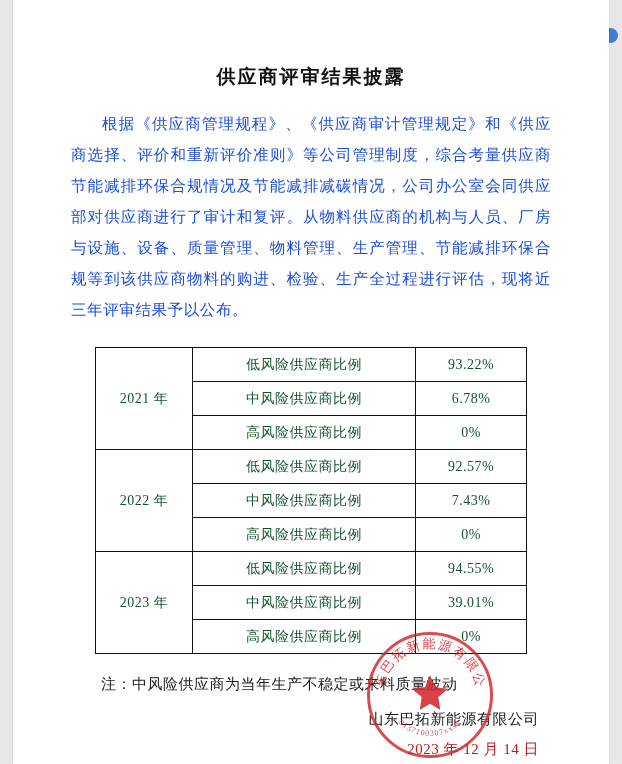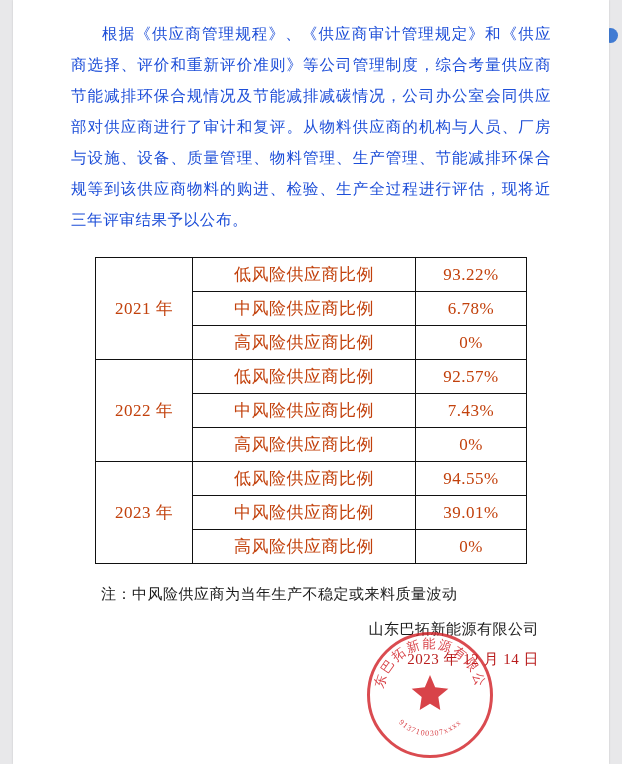--- a/index.html
+++ b/index.html
@@ -81,22 +81,22 @@
   }
   table.results {
     border-collapse: collapse;
     margin: 22px auto 0 auto;
     width: 428px;
     table-layout: fixed;
   }
   table.results td {
     border: 1px solid #111;
     height: 33px;
-    font-size: 17px;
-    color: #c2410c;
+    font-size: 14px;
+    color: #14532d;
     text-align: center;
     vertical-align: middle;
     padding: 0;
     letter-spacing: 0.5px;
   }
   td.year-cell {
     width: 96px;
   }
   td.label-cell {
     width: 222px;
@@ -178,20 +178,21 @@
 </head>
 <body>
 
 <div id="left-strip"></div>
 <div id="right-strip"></div>
 <div id="corner-badge"></div>
 
 <div id="page">
   <div class="doc-body">
 
+    <h1 class="title">供应商评审结果披露</h1>
 
     <p class="para">根据《供应商管理规程》、《供应商审计管理规定》和《供应商选择、评价和重新评价准则》等公司管理制度，综合考量供应商节能减排环保合规情况及节能减排减碳情况，公司办公室会同供应部对供应商进行了审计和复评。从物料供应商的机构与人员、厂房与设施、设备、质量管理、物料管理、生产管理、节能减排环保合规等到该供应商物料的购进、检验、生产全过程进行评估，现将近三年评审结果予以公布。</p>
 
     <table class="results">
       <tbody>
         <tr>
           <td class="year-cell" rowspan="3">2021 年</td>
           <td class="label-cell">低风险供应商比例</td>
           <td class="value-cell">93.22%</td>
         </tr>

